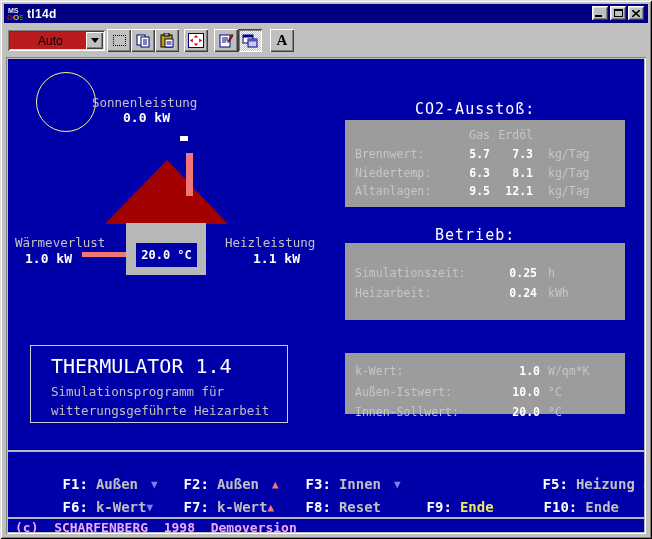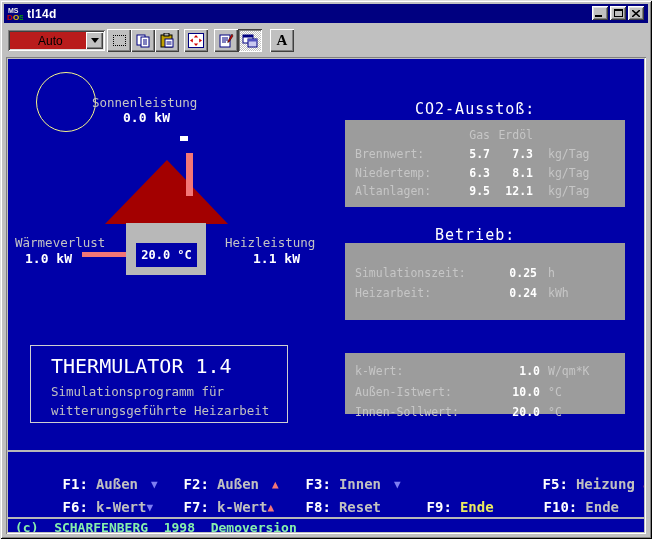--- a/index.html
+++ b/index.html
@@ -81,21 +81,21 @@
 
   .fitem { position:absolute; font-size:14px; font-weight:bold; white-space:pre; color:#c0c0c0; height:15px; }
   .fitem .fk { color:#fff; margin-right:8px; }
   .arr { font-size:11px; position:relative; top:-1px; }
   .arr.dn { color:#7e7ef2; }
   .arr.up { color:#f37676; }
   .arr.sp { margin-left:13px; }
   .fon { color:#f26a6a; margin-left:8px; }
   .fyellow { color:#ebeb5e; }
 
-  .copyright { position:absolute; left:7px; top:461px; font-size:13px; font-weight:bold; color:#86efac; white-space:pre; }
+  .copyright { position:absolute; left:7px; top:461px; font-size:13px; font-weight:bold; color:#f0abfc; white-space:pre; }
 </style>
 </head>
 <body>
 
 <div class="window">
 
   <div class="titlebar">
     <svg class="wicon" viewBox="0 0 16 15">
       <text x="1" y="7" font-size="7" font-weight="bold" fill="#e8e8e8" font-family="Liberation Sans,sans-serif">MS</text>
       <text x="0" y="14" font-size="8" font-weight="bold" fill="#d00000" font-family="Liberation Sans,sans-serif">D</text>

